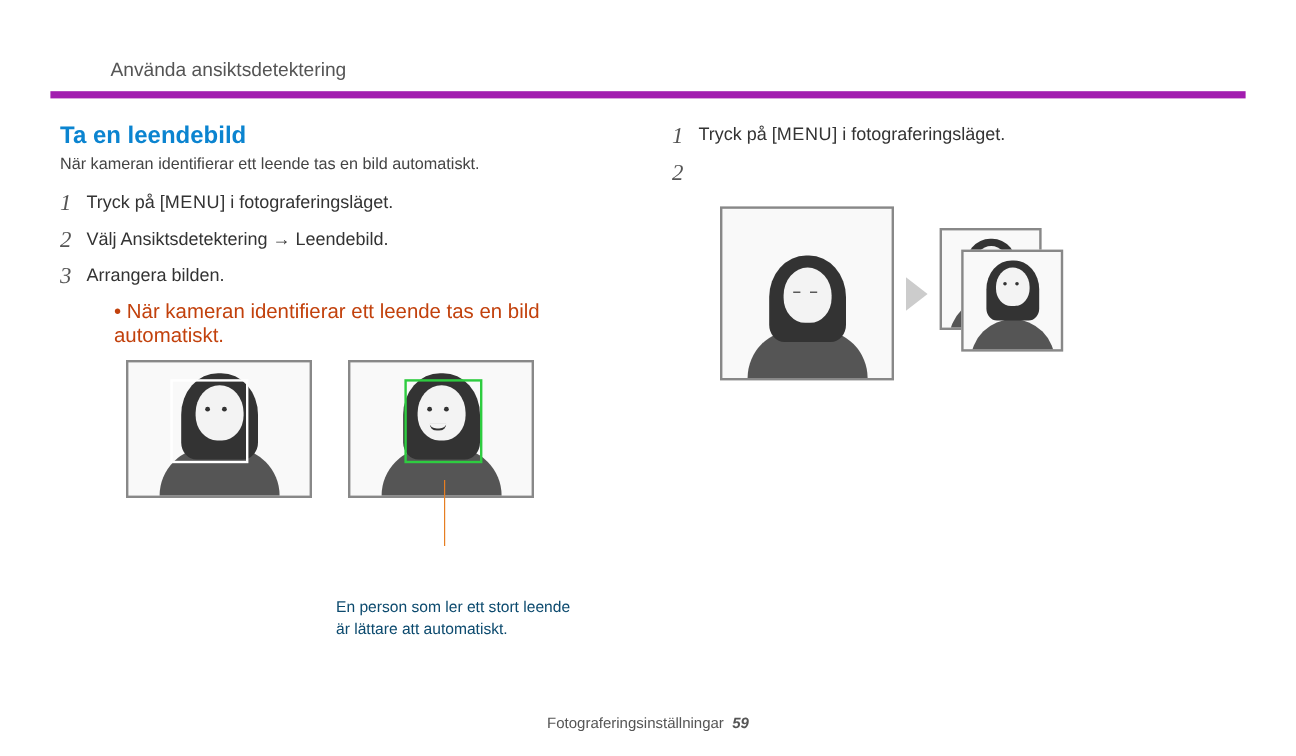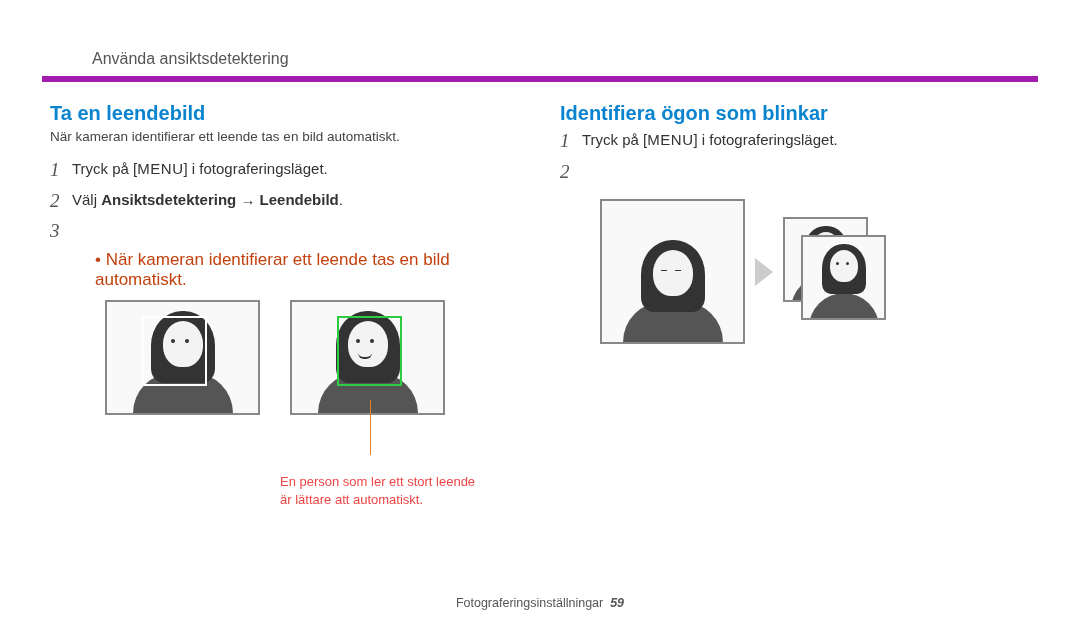--- a/index.html
+++ b/index.html
@@ -52,21 +52,21 @@
     color: #555;
     width: 22px;
     flex-shrink: 0;
     line-height: 1.3;
   }
   .step-body { flex: 1; padding-top: 2px; }
   .menu-label {
     font-weight: 400;
     letter-spacing: 0.5px;
   }
-  .bold-part { font-weight: 700; }
+  .bold-part { font-weight: 400; }
   .bullet {
     font-size: 17px;
     color: #c2410c;
     margin-left: 45px;
     margin-bottom: 10px;
   }
   .images-row {
     display: flex;
     gap: 30px;
     margin-left: 55px;
@@ -145,23 +145,23 @@
   .callout-line {
     position: absolute;
     left: 265px;
     top: 100px;
     width: 1px;
     height: 55px;
     background: #e67e22;
   }
   .callout-text {
     font-size: 13px;
-    color: #ef4444;
+    color: #0c4a6e;
     margin-left: 230px;
-    margin-top: 58px;
+    margin-top: 82px;
     line-height: 1.4;
   }
   
   .blink-row {
     display:flex;
     align-items:center;
     margin-left:40px;
     margin-top:15px;
     gap:10px;
   }
@@ -213,20 +213,21 @@
         </span>
       </li>
       <li class="step">
         <span class="num">2</span>
         <span class="step-body">
           <span>Välj </span><span class="bold-part">Ansiktsdetektering → Leendebild</span><span>.</span>
         </span>
       </li>
       <li class="step">
         <span class="num">3</span>
+        <span class="step-body">Arrangera bilden.</span>
       </li>
     </ul>
     <p class="bullet">• <span>När kameran identifierar ett leende tas en bild automatiskt.</span></p>
 
     <div class="images-row">
       <div class="frame">
         <div class="person">
           <div class="body"></div>
             <div class="hair"></div>
             <div class="face"></div>
@@ -248,21 +249,20 @@
       </div>
       <div class="callout-line"></div>
     </div>
     <div class="callout-text">
       <span>En person som ler ett stort leende</span><br>
       <span>är lättare att automatiskt.</span>
     </div>
   </div>
 
   <div class="col">
-    <h2>Identifiera ögon som blinkar</h2>
 
     <ul class="steps">
       <li class="step">
         <span class="num">1</span>
         <span class="step-body">
           <span>Tryck på [</span><span class="menu-label">MENU</span><span>] i fotograferingsläget.</span>
         </span>
       </li>
       <li class="step">
         <span class="num">2</span>

